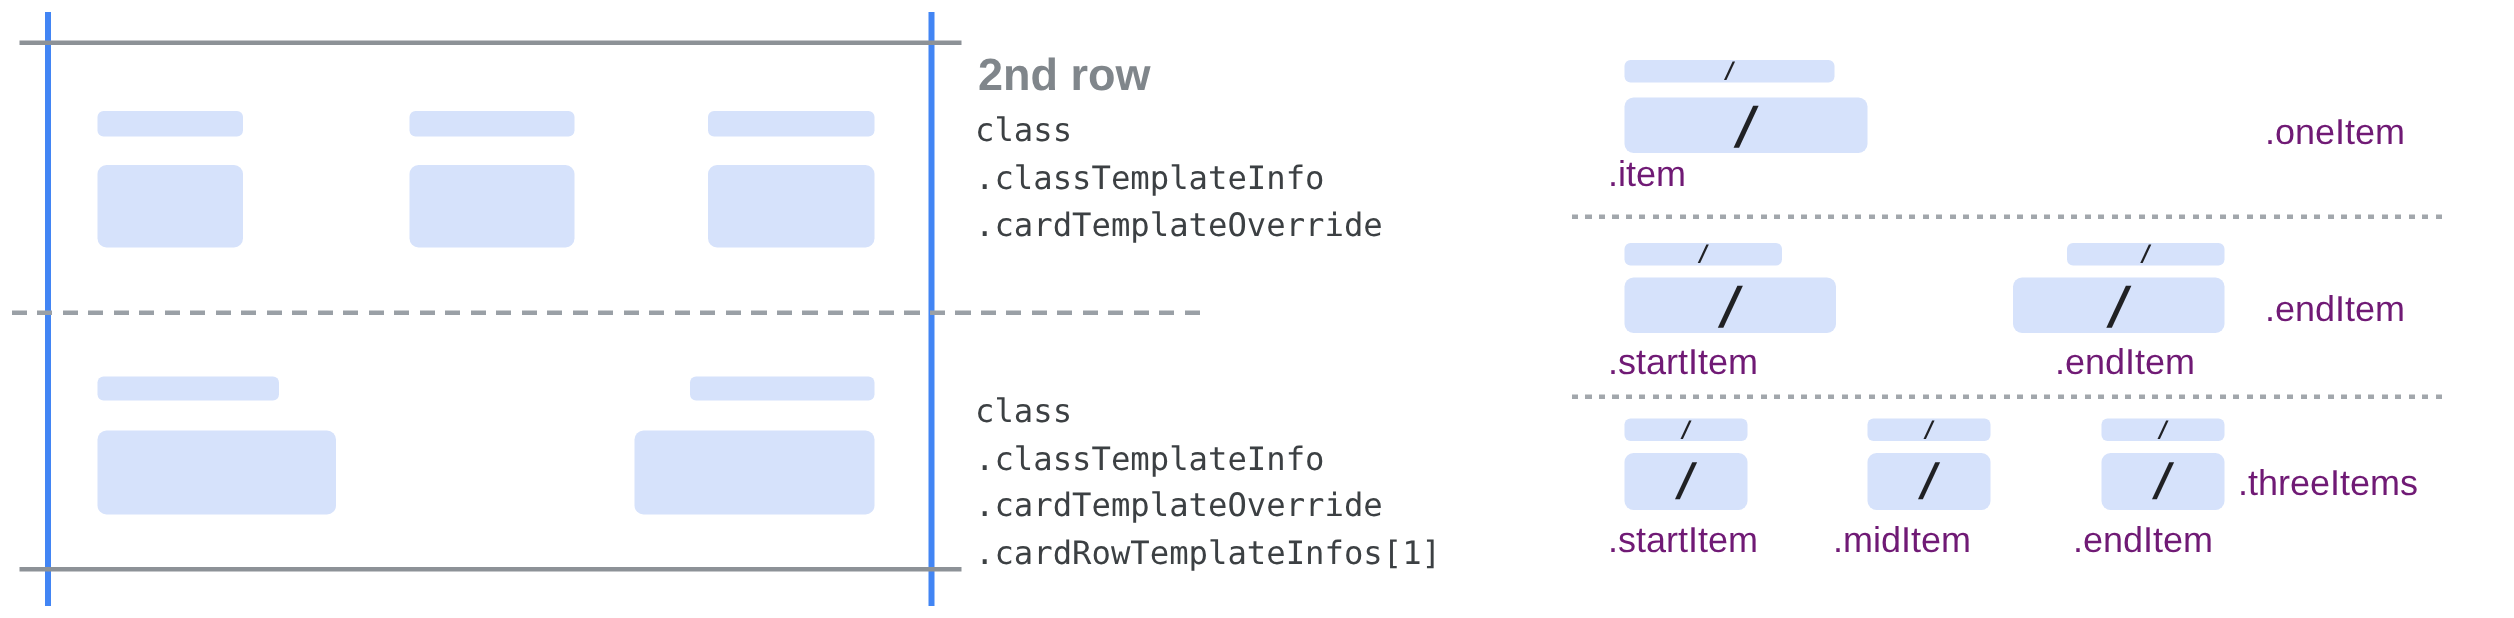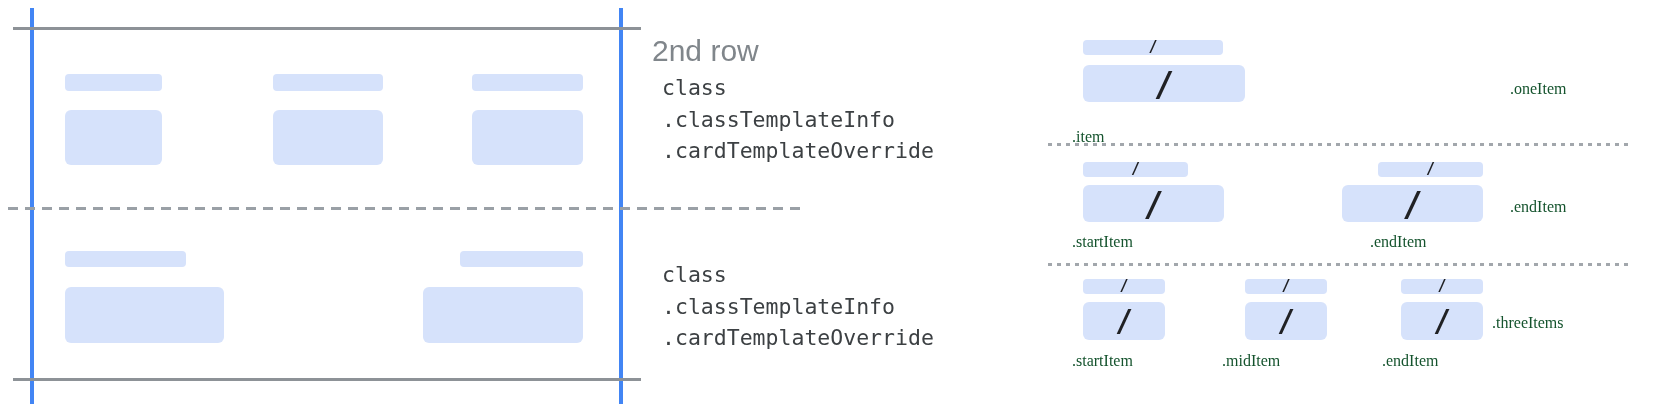--- a/index.html
+++ b/index.html
@@ -24,31 +24,31 @@
   .slash-bar{display:flex;align-items:center;justify-content:center;}
   .slash{
     font-family:"DejaVu Sans Mono",monospace;font-weight:700;color:#202124;
     line-height:1;user-select:none;
   }
   .slash.sm{font-size:15px;}
   .slash.lg{font-size:34px;}
   .slash.md{font-size:30px;}
   
   .heading{
-    position:absolute;font-size:30px;font-weight:400;color:#80868b;
+    position:absolute;font-size:30px;font-weight:700;color:#80868b;
     line-height:30px;white-space:nowrap;
   }
   .code{position:absolute;color:#3c4043;}
   .code-line{
     font-family:"DejaVu Sans Mono",monospace;font-size:21.5px;
-    line-height:31.5px;white-space:nowrap;margin-left:12px;
+    line-height:31.5px;white-space:nowrap;
   }
   .mono-label{
-    position:absolute;font-family:Liberation Serif, serif;font-size:16px;
-    color:#14532d;line-height:22px;white-space:nowrap;
+    position:absolute;font-family:Liberation Sans, sans-serif;font-size:24px;
+    color:#701a75;line-height:22px;white-space:nowrap;
   }
 </style>
 </head>
 <body>
 
 <div class="stage">
 
   <div>
     <div class="vline" style="left:30px"></div>
     <div class="vline" style="left:619px"></div>
@@ -77,32 +77,33 @@
   <div class="code" style="left:650px;top:72px">
     <div class="code-line">class</div>
     <div class="code-line">.classTemplateInfo</div>
     <div class="code-line">.cardTemplateOverride</div>
   </div>
 
   <div class="code" style="left:650px;top:259px">
     <div class="code-line">class</div>
     <div class="code-line">.classTemplateInfo</div>
     <div class="code-line">.cardTemplateOverride</div>
+    <div class="code-line">.cardRowTemplateInfos[1]</div>
   </div>
 
   <div>
 
     <div>
       <div class="bar slash-bar" style="left:1083px;top:40px;width:140px;height:15px">
         <span class="slash sm">/</span>
       </div>
       <div class="bar big slash-bar" style="left:1083px;top:65px;width:162px;height:37px">
         <span class="slash lg">/</span>
       </div>
-      <div class="mono-label" style="left:1072px;top:126px">.item</div>
+      <div class="mono-label" style="left:1072px;top:106px">.item</div>
       <div class="mono-label" style="left:1510px;top:78px">.oneItem</div>
     </div>
 
     <div class="dotline" style="top:143px"></div>
 
     <div>
       <div class="bar slash-bar" style="left:1083px;top:162px;width:105px;height:15px">
         <span class="slash sm">/</span>
       </div>
       <div class="bar big slash-bar" style="left:1083px;top:185px;width:141px;height:37px">

